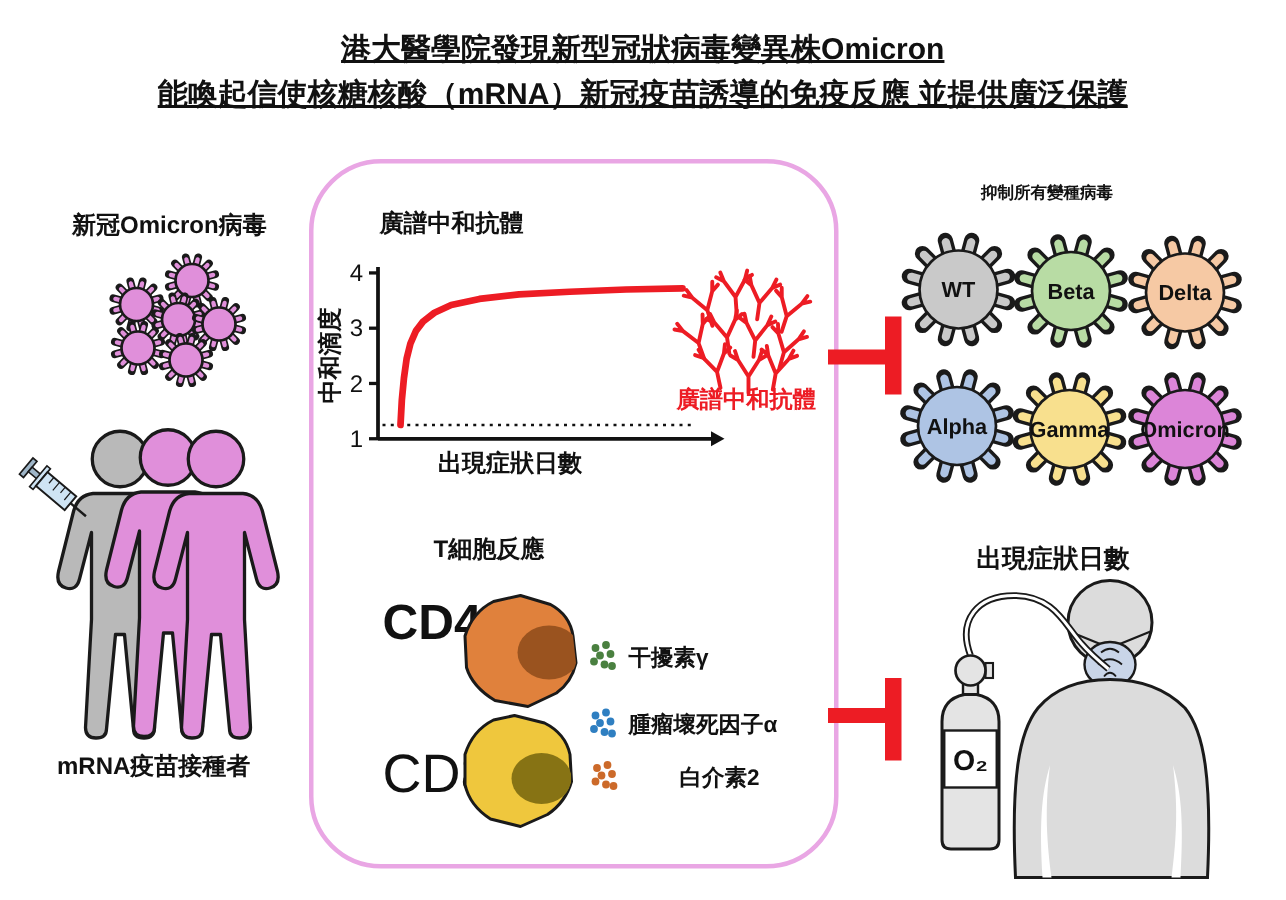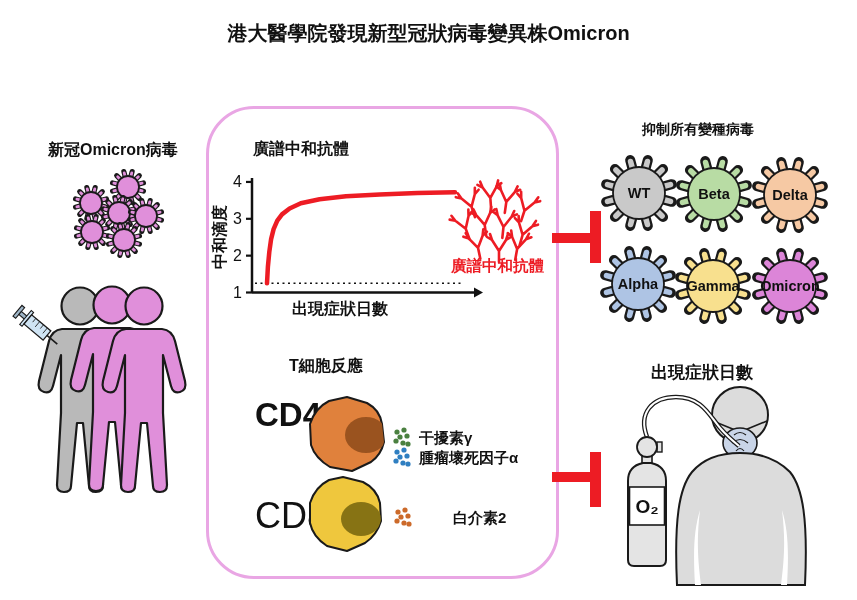--- a/index.html
+++ b/index.html
@@ -1,38 +1,39 @@
 <!DOCTYPE html>
 <html style="--red: #ed1c24; --box-border: #e9a6e4; --outline: #1a1a1a; --virus-pink: #e08fda; --person-gray: #b9b9b9; --person-pink: #e08fda; --syringe-blue: #cfe4f4; --cd4-body: #e0813c; --cd4-nucleus: #9a531f; --cd8-body: #efc73d; --cd8-nucleus: #877314; --oxygen-tank: #e4e4e4; --patient-gray: #dcdcdc; --mask-blue: #c9d5e8;"><head>
 <meta charset="utf-8">
 <style>
   html,body{margin:0;padding:0;background:#fff;}
   .canvas{position:relative;width:857px;height:600px;background:#fff;overflow:hidden;
           font-family:"Liberation Sans",sans-serif;color:#111;}
   .title{position:absolute;left:0;top:18px;width:857px;text-align:center;
-         font-weight:bold;font-size:20px;line-height:30px;color:#111;}
+         font-weight:bold;font-size:20px;line-height:30px;color:#111;text-decoration:underline;}
   .lbl{position:absolute;font-weight:bold;color:#111;white-space:nowrap;}
   .center-box{position:absolute;left:206px;top:106px;width:347px;height:467px;
               border:3px solid var(--box-border,#e9a6e4);border-radius:48px;background:#fff;}
   svg{position:absolute;overflow:visible;}
   .inhibit-h{position:absolute;width:46px;height:10px;background:var(--red,#ed1c24);}
   .inhibit-v{position:absolute;width:11px;background:var(--red,#ed1c24);}
   .cyto-row{position:absolute;display:flex;align-items:flex-end;gap:7px;height:24px;}
   .cyto-row svg{position:static;}
   .cyto-label{font-weight:bold;font-size:15px;color:#111;white-space:nowrap;}
   .red-lbl{color:var(--red,#ed1c24);}
   .ctr{text-align:center;}
 </style>
 </head>
 <body>
 
 <div class="canvas">
 
   <div class="title">
     <div>港大醫學院發現新型冠狀病毒變異株Omicron</div>
+    <div>能喚起信使核糖核酸（mRNA）新冠疫苗誘導的免疫反應  並提供廣泛保護</div>
   </div>
 
   <div class="lbl" style="left:48px;top:140px;font-size:16px;">新冠Omicron病毒</div>
 
   <svg id="sv-left-viruses" style="left:62px;top:166px;" width="110" height="92" viewBox="0 0 110 92">
       <g>
         <line x1="74.69333243660162" y1="23.329371405922686" x2="81.4548132206251" y2="25.141104721640332" stroke="var(--outline)" stroke-width="5.130000000000001" stroke-linecap="round"></line>
         <line x1="72.36396103067892" y1="27.36396103067893" x2="77.31370849898477" y2="32.31370849898476" stroke="var(--outline)" stroke-width="5.130000000000001" stroke-linecap="round"></line>
         <line x1="68.32937140592269" y1="29.693332436601615" x2="70.14110472164033" y2="36.45481322062509" stroke="var(--outline)" stroke-width="5.130000000000001" stroke-linecap="round"></line>
         <line x1="63.670628594077314" y1="29.693332436601615" x2="61.85889527835967" y2="36.45481322062509" stroke="var(--outline)" stroke-width="5.130000000000001" stroke-linecap="round"></line>
@@ -208,20 +209,21 @@
     <g transform="translate(11,29) rotate(40)">
       <rect x="-2" y="-7" width="3.5" height="14" fill="#9fb6c8" stroke="var(--outline,#1a1a1a)" stroke-width="1.1"></rect>
       <rect x="1.5" y="-2" width="8" height="4" fill="#9fb6c8" stroke="var(--outline,#1a1a1a)" stroke-width="1.1"></rect>
       <rect x="8.5" y="-9" width="3" height="18" fill="var(--syringe-blue,#cfe4f4)" stroke="var(--outline,#1a1a1a)" stroke-width="1.1"></rect>
       <rect x="11.5" y="-6" width="25" height="12" fill="var(--syringe-blue,#cfe4f4)" stroke="var(--outline,#1a1a1a)" stroke-width="1.3"></rect>
       <path d="M17 -6 v5 M22 -6 v7 M27 -6 v5 M32 -6 v7" stroke="var(--outline,#1a1a1a)" stroke-width="0.8" fill="none"></path>
       <line x1="36.5" y1="0" x2="50" y2="0" stroke="var(--outline,#1a1a1a)" stroke-width="1.6"></line>
     </g>
   </svg>
 
+  <div class="lbl" style="left:38px;top:501px;font-size:16px;">mRNA疫苗接種者</div>
 
   <div class="center-box"></div>
 
   <div class="lbl" style="left:253px;top:139px;font-size:16px;">廣譜中和抗體</div>
 
   <svg id="sv-chart" style="left:205px;top:160px;" width="290" height="170" viewBox="0 0 290 170">
       <line x1="47" y1="18" x2="47" y2="132.5" stroke="#111" stroke-width="2.5"></line>
       <line x1="47" y1="132.5" x2="270" y2="132.5" stroke="#111" stroke-width="2.5"></line>
       <polygon points="278,132.5 269,127.5 269,137.5" fill="#111"></polygon>
       <line x1="41" y1="132.5" x2="47" y2="132.5" stroke="#111" stroke-width="2.2"></line>
@@ -307,21 +309,21 @@
         <circle cx="5" cy="6" r="2.6" fill="#4a8040"></circle>
         <circle cx="12" cy="4" r="2.6" fill="#4a8040"></circle>
         <circle cx="8" cy="11" r="2.6" fill="#4a8040"></circle>
         <circle cx="15" cy="10" r="2.6" fill="#4a8040"></circle>
         <circle cx="4" cy="15" r="2.6" fill="#4a8040"></circle>
         <circle cx="11" cy="17" r="2.6" fill="#4a8040"></circle>
         <circle cx="16" cy="18" r="2.6" fill="#4a8040"></circle>
       </svg>
     <span class="cyto-label">干擾素γ</span>
   </div>
-  <div class="cyto-row" style="left:392px;top:444px;">
+  <div class="cyto-row" style="left:392px;top:469px;">
     <svg class="dots" width="20" height="22">
         <circle cx="5" cy="6" r="2.6" fill="#2f7fc1"></circle>
         <circle cx="12" cy="4" r="2.6" fill="#2f7fc1"></circle>
         <circle cx="8" cy="11" r="2.6" fill="#2f7fc1"></circle>
         <circle cx="15" cy="10" r="2.6" fill="#2f7fc1"></circle>
         <circle cx="4" cy="15" r="2.6" fill="#2f7fc1"></circle>
         <circle cx="11" cy="17" r="2.6" fill="#2f7fc1"></circle>
         <circle cx="16" cy="18" r="2.6" fill="#2f7fc1"></circle>
       </svg>
     <span class="cyto-label">腫瘤壞死因子α</span>
@@ -337,21 +339,21 @@
         <circle cx="16" cy="18" r="2.6" fill="#cc6a2a"></circle>
       </svg>
     <span class="cyto-label">白介素2</span>
   </div>
 
   <div class="inhibit-h" style="left:552px;top:233px;"></div>
   <div class="inhibit-v" style="left:590px;top:211px;height:52px;"></div>
   <div class="inhibit-h" style="left:552px;top:472px;"></div>
   <div class="inhibit-v" style="left:590px;top:452px;height:55px;"></div>
 
-  <div class="lbl ctr" style="left:598px;top:121px;width:200px;font-size:14px;">抑制所有變種病毒</div>
+  <div class="lbl ctr" style="left:598px;top:121px;width:200px;font-size:11px;">抑制所有變種病毒</div>
 
   <svg id="sv-variants" style="left:598px;top:149px;" width="259" height="180" viewBox="0 0 259 180">
       <g>
         <line x1="64.18221983093764" y1="50.2116570824605" x2="73.84147809382833" y2="52.7998475334857" stroke="var(--outline)" stroke-width="10.08" stroke-linecap="round"></line>
         <line x1="57.97056274847714" y1="60.970562748477136" x2="65.04163056034261" y2="68.04163056034261" stroke="var(--outline)" stroke-width="10.08" stroke-linecap="round"></line>
         <line x1="47.2116570824605" y1="67.18221983093764" x2="49.7998475334857" y2="76.84147809382833" stroke="var(--outline)" stroke-width="10.08" stroke-linecap="round"></line>
         <line x1="34.7883429175395" y1="67.18221983093764" x2="32.2001524665143" y2="76.84147809382833" stroke="var(--outline)" stroke-width="10.08" stroke-linecap="round"></line>
         <line x1="24.02943725152286" y1="60.97056274847714" x2="16.958369439657385" y2="68.04163056034261" stroke="var(--outline)" stroke-width="10.08" stroke-linecap="round"></line>
         <line x1="17.817780169062363" y1="50.211657082460505" x2="8.158521906171678" y2="52.79984753348572" stroke="var(--outline)" stroke-width="10.08" stroke-linecap="round"></line>
         <line x1="17.81778016906236" y1="37.7883429175395" x2="8.158521906171678" y2="35.2001524665143" stroke="var(--outline)" stroke-width="10.08" stroke-linecap="round"></line>

